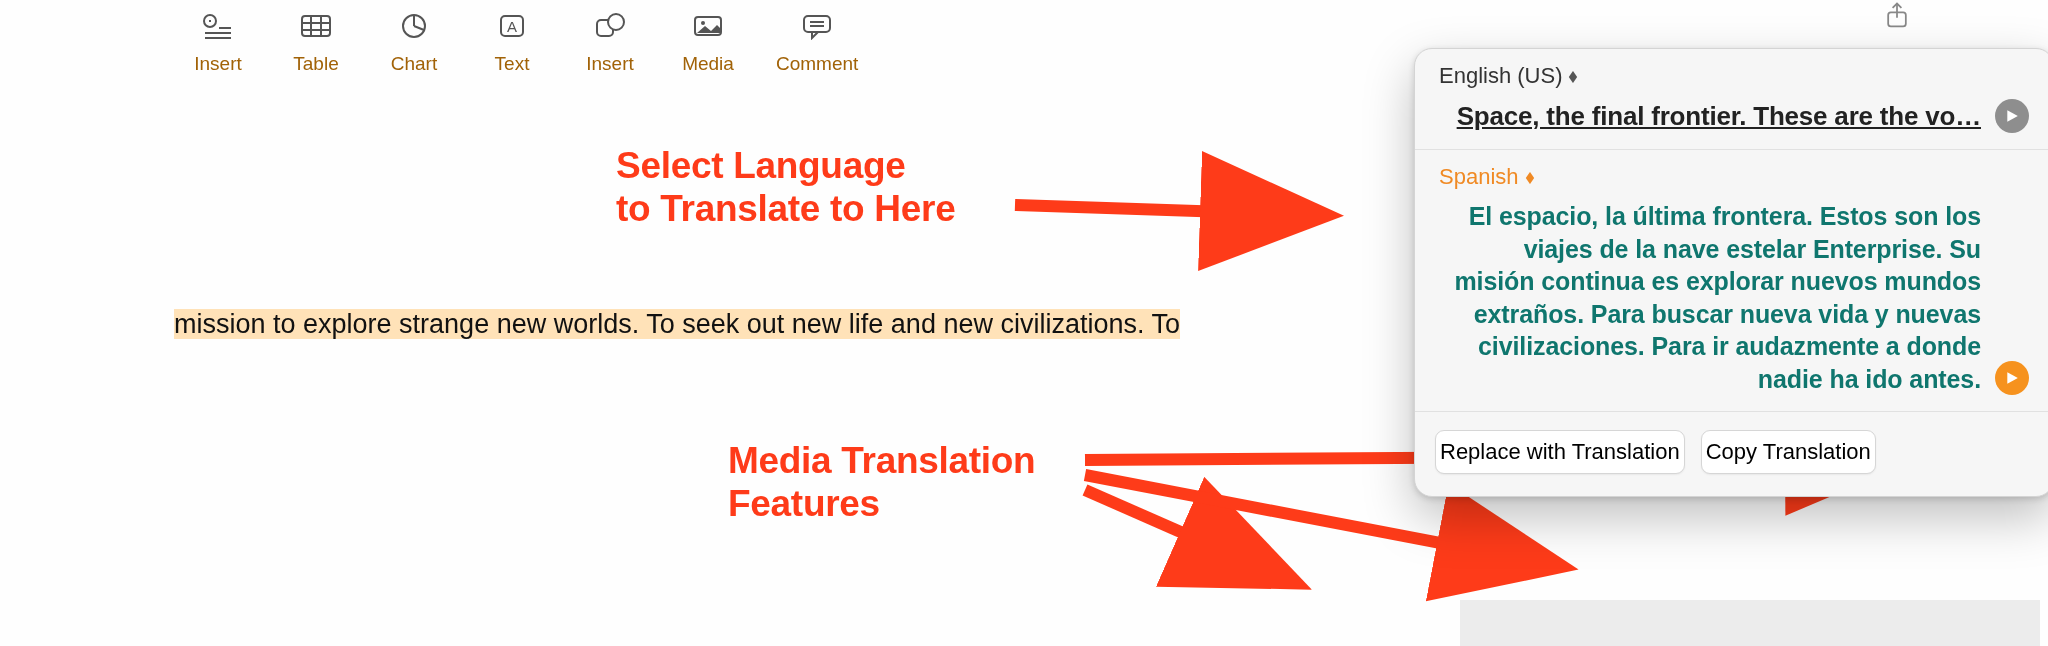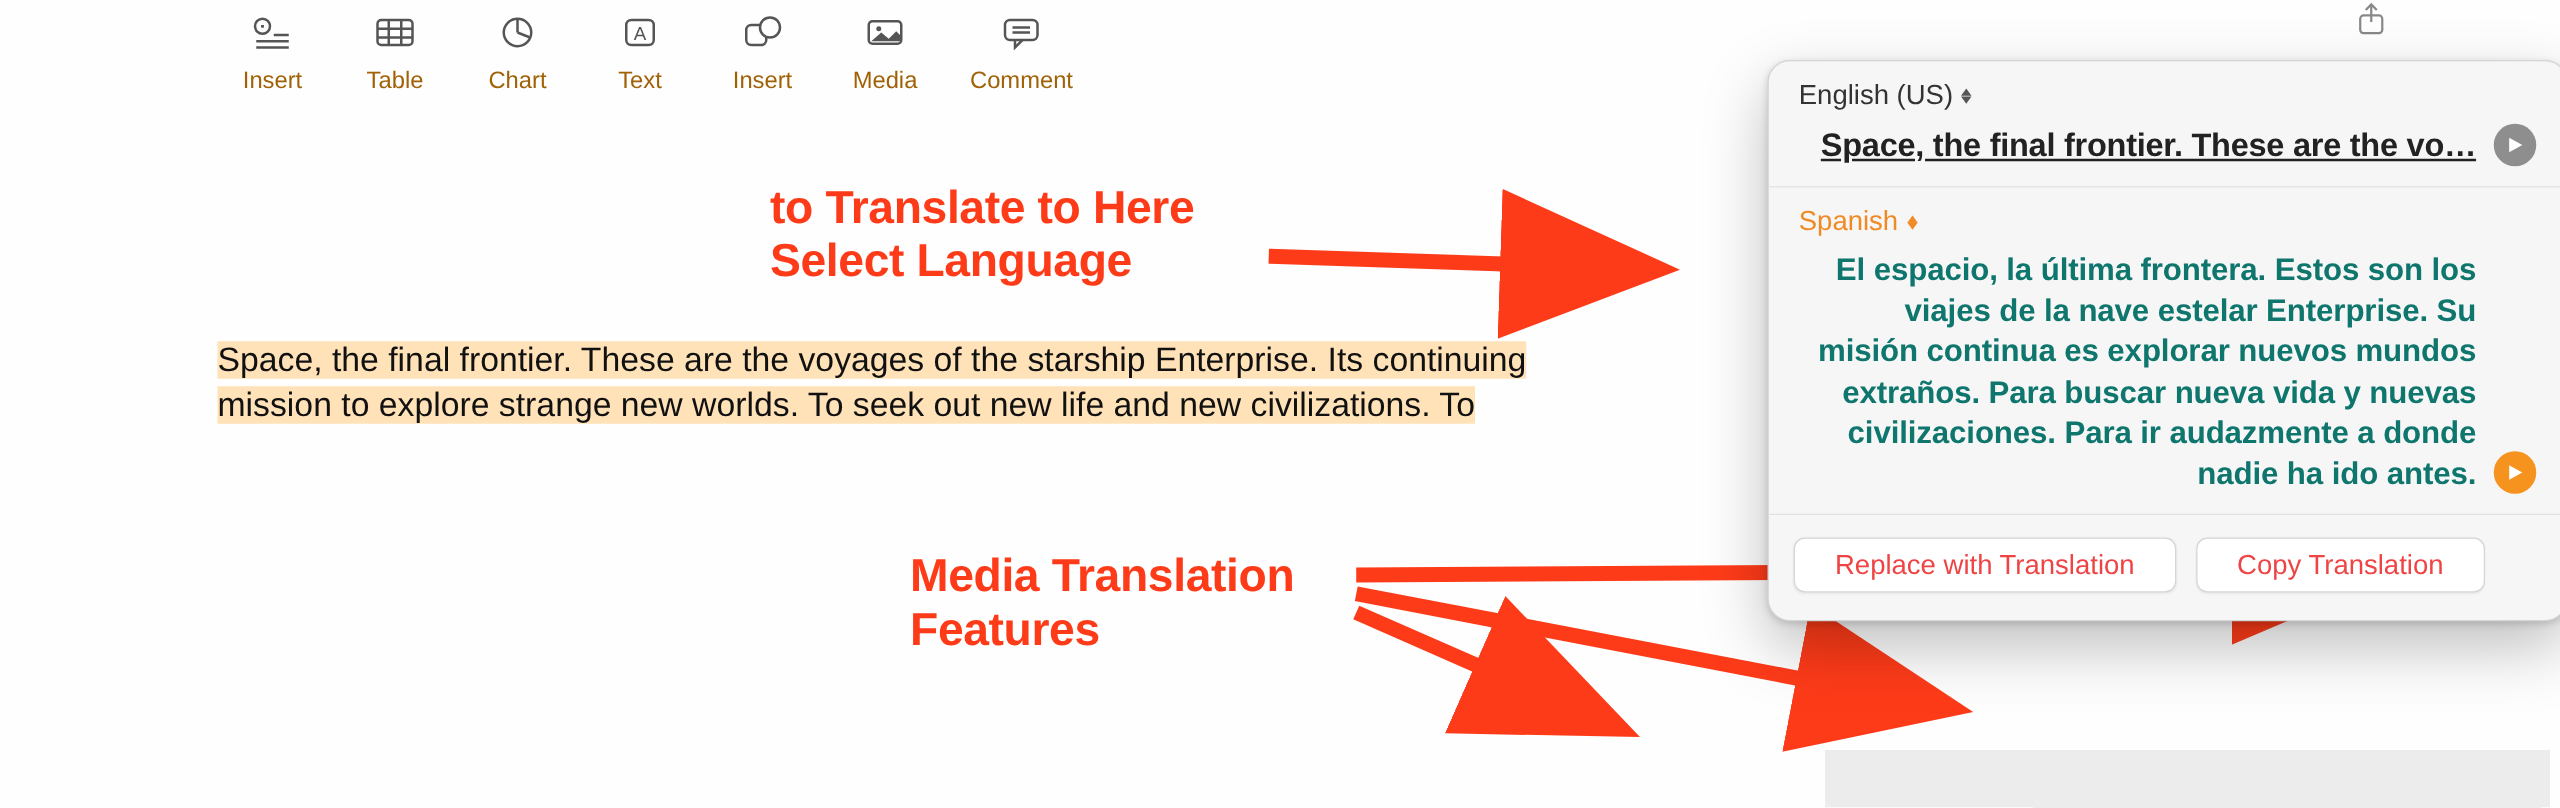--- a/index.html
+++ b/index.html
@@ -104,21 +104,21 @@
   .tgt-text-row { margin-top: 10px; display:flex; gap: 14px; align-items: flex-end; }
   .tgt-text { color: #0f766e; font-weight: 700; font-size: 25px; line-height: 1.3; flex: 1; letter-spacing: -0.1px; }
   .play-orange {
     width: 34px; height: 34px; border-radius: 50%; background: #f6921e; display:flex; align-items:center; justify-content:center; flex-shrink:0;
   }
   .play-orange svg { fill:#fff; }
 
   .btn-row { padding: 18px 20px 22px 20px; display:flex; gap: 16px; }
   .mac-btn {
     background: #fff; border: 1px solid #d6d6d6; border-radius: 9px;
-    padding: 8px 32px; font-size: 22px; color: #ef4444;
+    padding: 8px 4px; font-size: 22px; color: #000000;
     box-shadow: 0 1px 2px rgba(0,0,0,0.06);
     cursor: default;
   }
 
   .share-icon-top {
     position: absolute; left: 1880px; top: 0px; color: #888;
   }
 
   .page-shadow {
     position: absolute; left: 1460px; top: 600px; width: 580px; height: 46px;
@@ -208,28 +208,28 @@
 <div class="share-icon-top">
   <svg width="34" height="30" viewBox="0 0 34 34">
       <rect x="7" y="14" width="20" height="16" rx="3" fill="none" stroke="#888" stroke-width="2"></rect>
       <line x1="17" y1="4" x2="17" y2="20" stroke="#888" stroke-width="2"></line>
       <path d="M12 9 L17 4 L22 9" fill="none" stroke="#888" stroke-width="2"></path>
     </svg>
 </div>
 
 <div class="doc-page">
   <div class="doc-text">
-    <span class="hl">Space, the final frontier. These are the voyages of the starship Enterprise. Its continuing</span><br>
+    <br>
     <span class="hl">mission to explore strange new worlds. To seek out new life and new civilizations. To</span><br>
   </div>
 </div>
 
 <div class="anno" style="left:616px; top:145px;">
+  <div>Select Language</div>
   <div>to Translate to Here</div>
-  <div>Select Language</div>
 </div>
 
 <div class="anno" style="left:728px; top:440px;">
   <div>Media Translation</div>
   <div>Features</div>
 </div>
 
 <svg class="arrow-svg" style="left:0; top:0;" width="2048" height="646">
   <defs>
     <marker id="ah" markerWidth="14" markerHeight="14" refX="10" refY="5" orient="auto">

